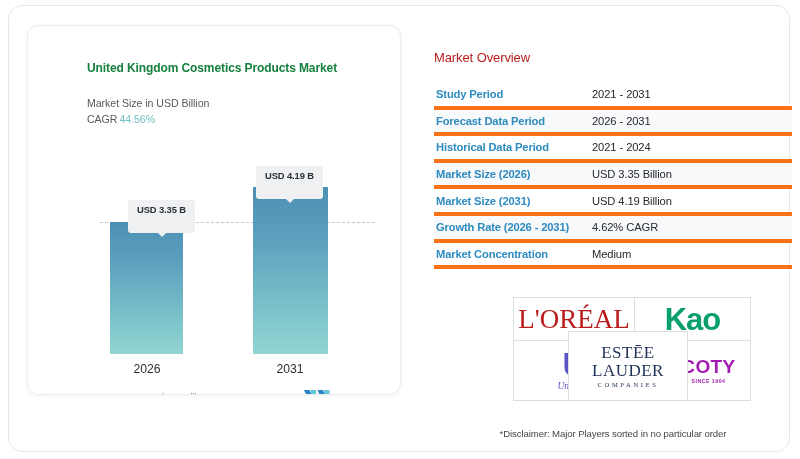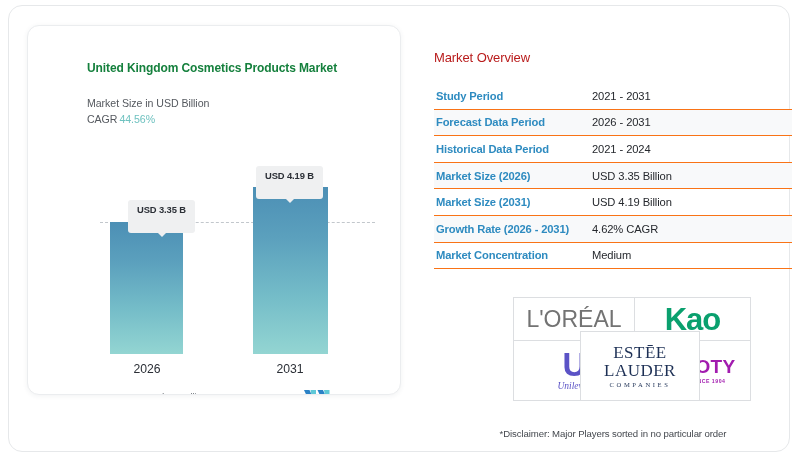--- a/index.html
+++ b/index.html
@@ -164,21 +164,21 @@
   #overview-title {
     font-size: 13px;
     color: #b91c1c;
     margin-bottom: 18px;
     letter-spacing: -0.1px;
   }
   .ov-row {
     display: flex;
     align-items: center;
     height: 26.6px;
-    border-bottom: 1px solid #f97316;
+    border-bottom: 4px solid #f97316;
     box-sizing: border-box;
   }
   .ov-row.alt { background: #f8f9fa; }
   .ov-key {
     width: 158px;
     font-size: 11.2px;
     font-weight: bold;
     color: #2e8bc0;
     letter-spacing: -0.15px;
     padding-left: 2px;
@@ -213,27 +213,27 @@
     display: flex;
     align-items: center;
     justify-content: center;
     box-sizing: border-box;
     overflow: hidden;
   }
   #logo-loreal { left: 7px;  top: 0px;   width: 122px; height: 44px; }
   #logo-kao    { left: 128px; top: 0px;  width: 117px; height: 44px; }
   #logo-unilever { left: 7px; top: 43px; width: 122px; height: 61px; }
   #logo-coty   { left: 160px; top: 43px; width: 85px;  height: 61px; }
-  #logo-estee  { left: 62px;  top: 34px; width: 120px; height: 70px; z-index: 4; margin-left: 12px; }
+  #logo-estee  { left: 62px;  top: 34px; width: 120px; height: 70px; z-index: 4; }
 
   .loreal-text {
-    font-family: Liberation Sans, sans-serif;
-    font-size: 23px;
+    font-family: Liberation Serif, serif;
+    font-size: 27px;
     font-weight: normal;
-    color: #737373;
+    color: #b91c1c;
     letter-spacing: 0px;
   }
   .kao-text {
     font-family: "Liberation Sans", sans-serif;
     font-size: 31px;
     font-weight: bold;
     color: #0aa06e;
     letter-spacing: -1px;
     line-height: 31px;
   }

